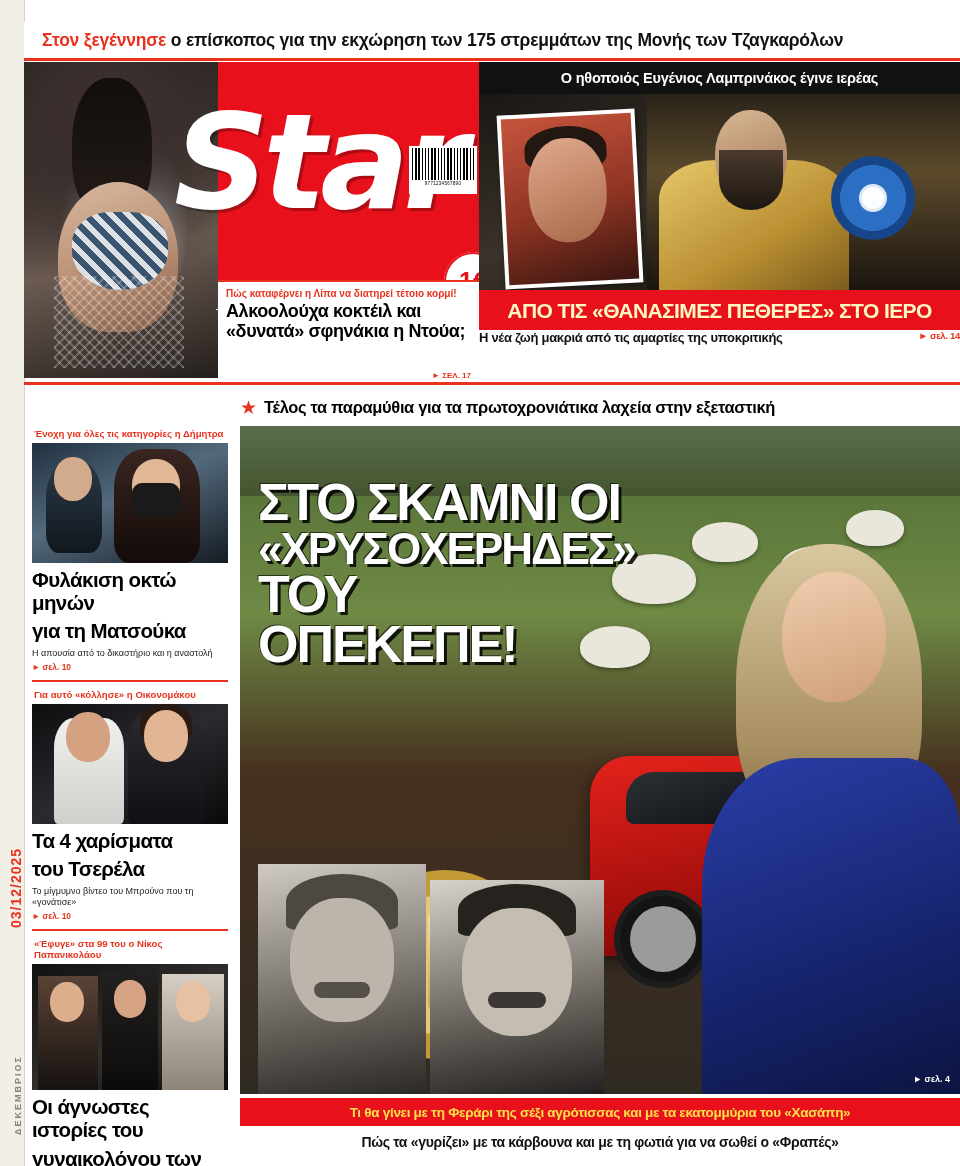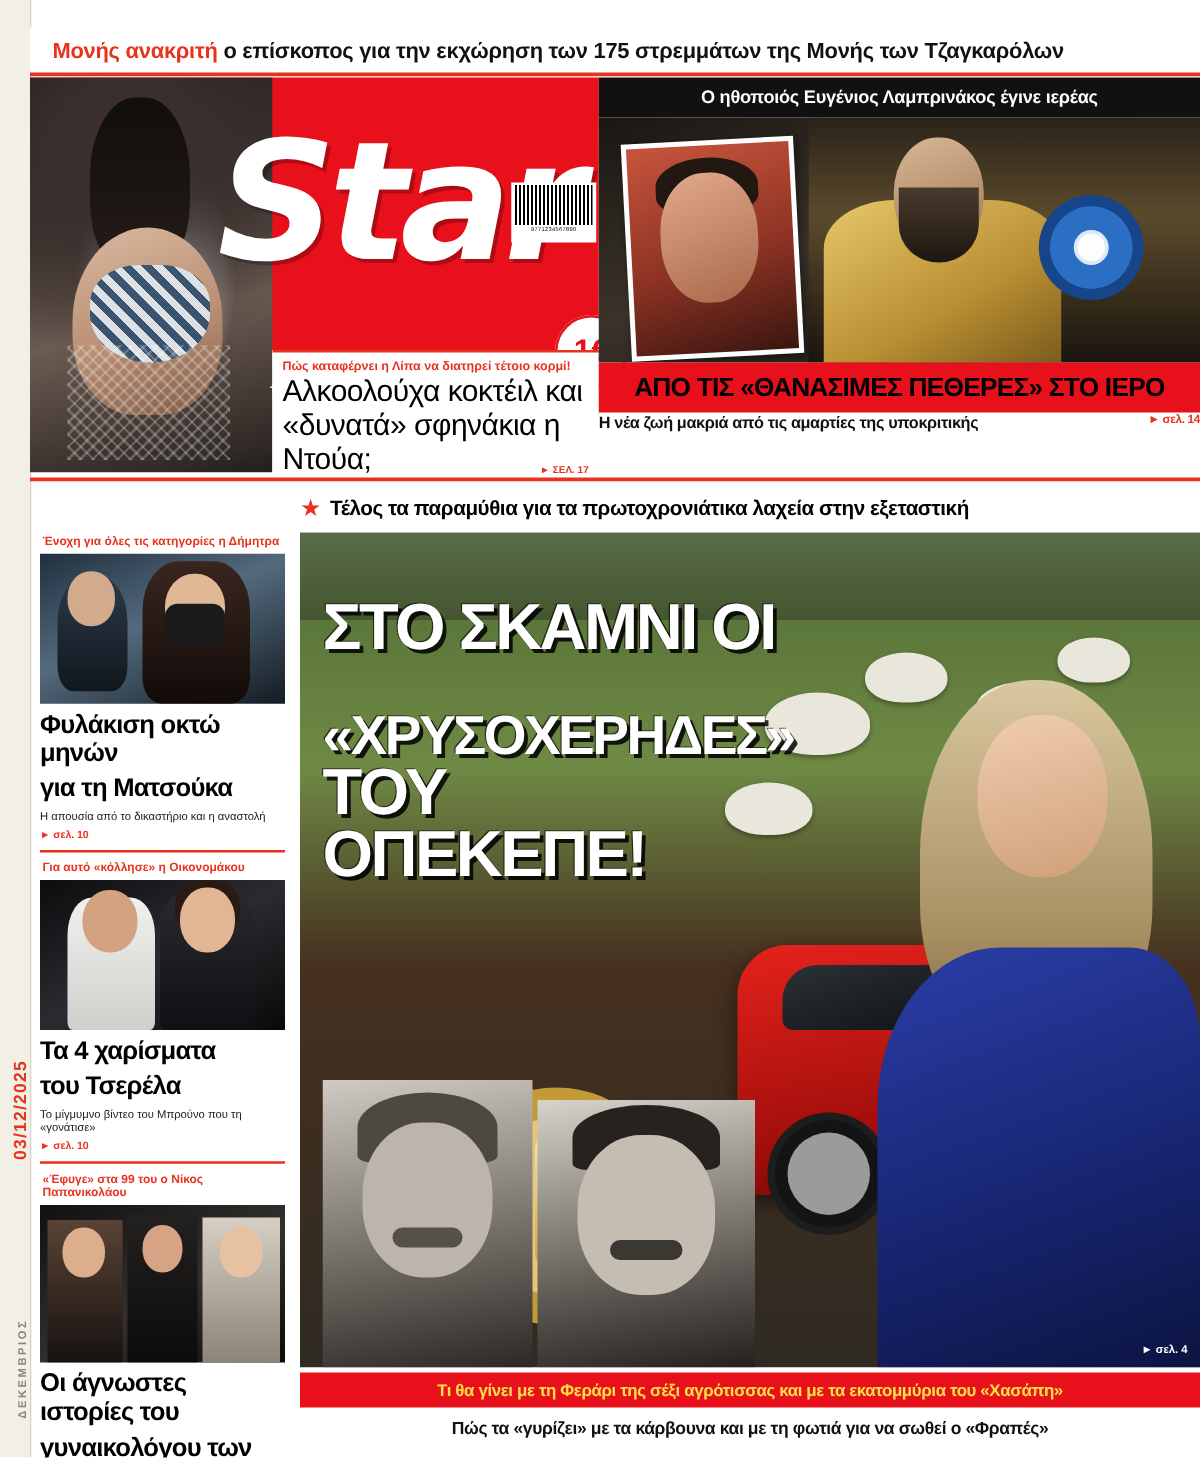--- a/index.html
+++ b/index.html
@@ -45,21 +45,21 @@
   .barcode{position:absolute;left:385px;top:84px;width:62px;height:44px;background:#fff;padding:2px 3px;}
   .barcode .bars{height:32px;background:repeating-linear-gradient(90deg,#000 0 1.5px,#fff 1.5px 3.2px);}
   .barcode .num{font-size:4.5px;text-align:center;letter-spacing:.3px;margin-top:1px;}
   .price{position:absolute;left:420px;top:190px;width:58px;height:58px;border-radius:50%;background:#fff;
     display:flex;align-items:center;justify-content:center;font-size:25px;font-weight:bold;color:#e8111b;
     box-shadow:0 0 0 2px #e8111b inset;}
   .issue{position:absolute;left:192px;top:245px;font-size:8.6px;color:#fff;font-weight:bold;letter-spacing:.2px;}
 
   .mast-sub{position:absolute;left:194px;top:218px;width:261px;height:98px;background:#fff;border-top:2px solid #e8321e;}
   .mast-sub .k{font-size:10px;color:#e8321e;font-weight:bold;padding:6px 8px 2px;}
-  .mast-sub .h{font-size:24px;font-weight:normal;line-height:1.12;padding:0 8px;letter-spacing:-.4px;}
+  .mast-sub .h{font-size:18px;font-weight:bold;line-height:1.12;padding:0 8px;letter-spacing:-.4px;}
   .mast-sub .pg{position:absolute;right:8px;bottom:0;font-size:8px;color:#e8321e;font-weight:bold;text-align:right;line-height:1.15;}
 
   .mast-right{position:absolute;left:455px;top:0;width:481px;height:316px;}
   .mr-band{position:absolute;left:0;top:0;width:481px;height:32px;background:#111;color:#fff;
     display:flex;align-items:center;justify-content:center;font-size:14.5px;font-weight:bold;letter-spacing:-.2px;}
   .mr-photo{position:absolute;left:0;top:32px;width:481px;height:196px;overflow:hidden;
     background:linear-gradient(160deg,#1a1713,#3a332a 45%,#0f0d0a);}
   .mr-photo .priest{position:absolute;left:168px;top:0;width:313px;height:196px;
     background:linear-gradient(180deg,#2a2319 0%,#5c4a2c 40%,#1a150f 100%);}
   .mr-photo .robe{position:absolute;left:180px;top:66px;width:190px;height:130px;border-radius:30% 30% 0 0;
@@ -73,21 +73,21 @@
   .mr-photo .medal:after{content:"";position:absolute;left:28px;top:28px;width:28px;height:28px;border-radius:50%;
     background:#fff;opacity:.85;}
   .mr-inset{position:absolute;left:22px;top:18px;width:130px;height:166px;background:#fff;padding:4px;
     box-shadow:2px 3px 7px rgba(0,0,0,.45);transform:rotate(-3deg);}
   .mr-inset .ph{width:100%;height:100%;background:linear-gradient(165deg,#c6543d,#8d3323 55%,#3a1610);position:relative;}
   .mr-inset .ph .f{position:absolute;left:24px;top:22px;width:78px;height:104px;border-radius:46%;
     background:linear-gradient(160deg,#e2a98d,#a9694a);}
   .mr-inset .ph .h{position:absolute;left:22px;top:10px;width:82px;height:44px;border-radius:50% 50% 30% 30%;
     background:#231712;}
 
-  .mr-head{position:absolute;left:0;top:228px;width:481px;height:42px;background:#e8111b;color:#000000;
+  .mr-head{position:absolute;left:0;top:228px;width:481px;height:42px;background:#e8111b;color:#fef9c3;
     display:flex;align-items:center;justify-content:center;font-size:21px;font-weight:bold;letter-spacing:-.6px;}
   .mr-foot{position:absolute;left:0;top:268px;width:481px;height:30px;background:#fff;color:#111;
     display:flex;align-items:flex-start;font-size:13px;font-weight:bold;letter-spacing:-.3px;}
   .mr-foot .pg{margin-left:auto;color:#e8321e;font-size:9.5px;}
 
   .sep{position:absolute;left:24px;top:382px;width:936px;height:3px;background:#e8321e;}
 
   
   .lcol{position:absolute;left:32px;top:392px;width:196px;height:740px;margin-top:36px;}
   .lk{font-size:9.6px;font-weight:bold;color:#e8321e;margin:0 0 4px 2px;}
@@ -176,21 +176,21 @@
 
 <div class="page">
 
   <div class="spine">
     <div class="spine-date">03/12/2025</div>
     <div class="spine-word">ΔΕΚΕΜΒΡΙΟΣ</div>
   </div>
 
   <div class="topband">
     <div class="t">
-      <span class="red">Μονής ανακριτή</span>
+      <span class="red">Στον ξεγέννησε</span>
       <span>ο επίσκοπος για την εκχώρηση των 175 στρεμμάτων της Μονής των Τζαγκαρόλων</span>
     </div>
   </div>
 
   <div class="mast">
     <div class="mast-red"></div>
 
     <div class="mast-left">
       <div class="girl">
         <div class="hair"></div>
@@ -319,21 +319,21 @@
         <div class="woman">
           <div class="hair"></div>
             <div class="face"></div>
             <div class="shirt"></div>
             <div class="jacket"></div>
         </div>
       </div>
 
       <div class="mtitle">
         <span class="l">ΣΤΟ ΣΚΑΜΝΙ ΟΙ</span>
-        <span class="l" style="font-size:44px;margin-top:40px;">«ΧΡΥΣΟΧΕΡΗΔΕΣ»</span>
+        <span class="l" style="font-size:44px;">«ΧΡΥΣΟΧΕΡΗΔΕΣ»</span>
         <span class="l">ΤΟΥ ΟΠΕΚΕΠΕ!</span>
       </div>
 
       <div class="faces">
         <div class="bgseal"></div>
         <div class="fa">
             <div class="h"></div>
             <div class="f"></div>
             <div class="m"></div>
           </div>

